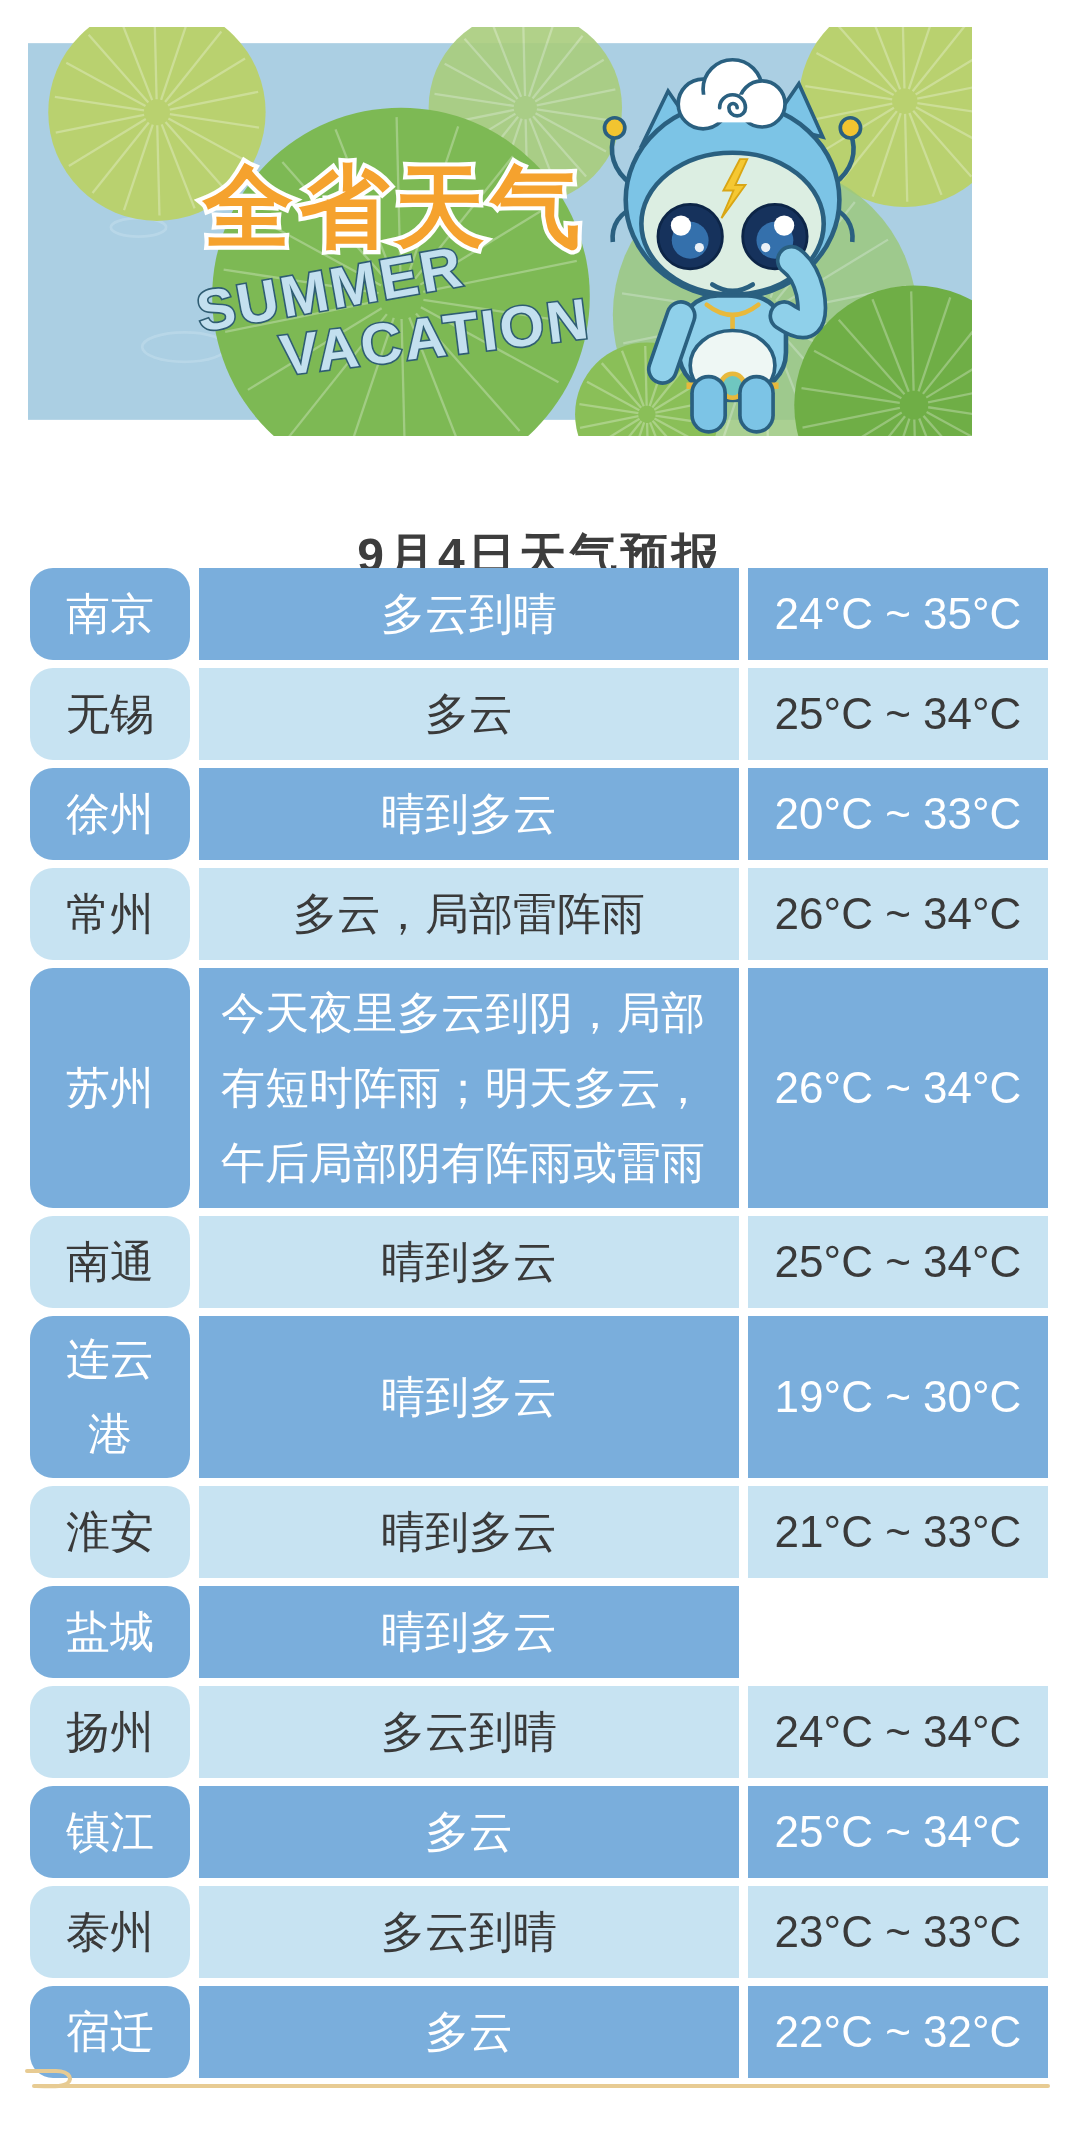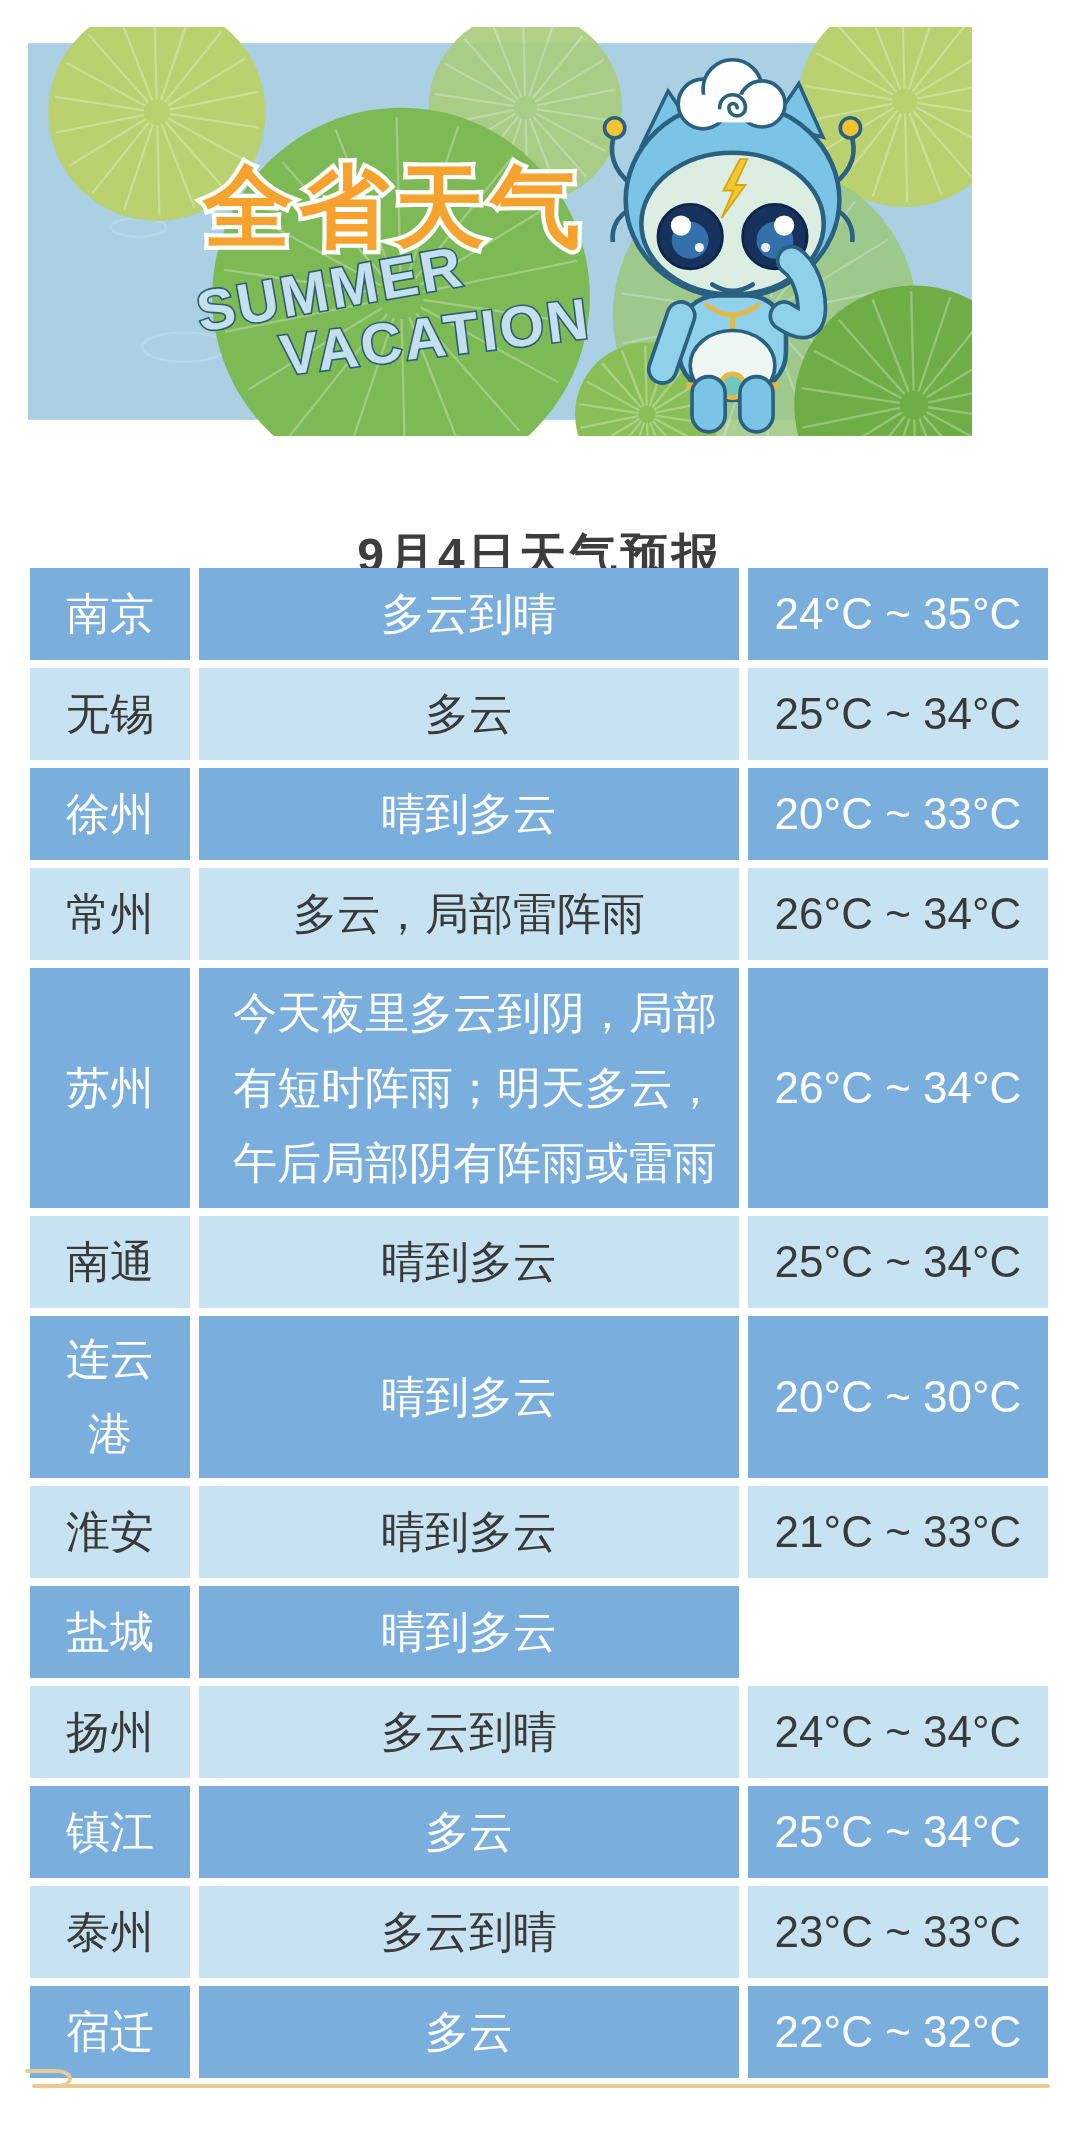--- a/index.html
+++ b/index.html
@@ -22,25 +22,25 @@
   }
   .row {
     display:grid; grid-template-columns:160px 540px 300px;
     column-gap:9px; margin-bottom:8px;
   }
   .cell {
     min-height:92px; box-sizing:border-box;
     display:flex; align-items:center; justify-content:center;
     text-align:center; font-size:44px; line-height:1.7; padding:8px 0;
   }
-  .cell.city    { padding:6px 24px; }
+  .cell.city    { padding:6px 24px;border-radius:23px; }
   .cell.weather { padding:8px 22px; }
   .row.dark  .cell { background:#7aaedc; color:#ffffff; }
   .row.light .cell { background:#c7e3f2; color:#3a3a3a; }
-  .row.long  .cell.weather { text-align:right; justify-content:flex-start; }
+  .row.long  .cell.weather { text-align:left; justify-content:flex-start; }
   .bottom-deco {
     position:absolute; left:0; top:2055px; width:1080px; height:60px;
     pointer-events:none;
   }
 </style>
 </head>
 <body>
 
 <div class="banner">
   <svg viewBox="0 0 1025 409">
@@ -304,21 +304,21 @@
 
   <div class="row light">
     <div class="cell city">南通</div>
     <div class="cell weather">晴到多云</div>
     <div class="cell temp">25°C ~ 34°C</div>
   </div>
 
   <div class="row dark">
     <div class="cell city">连云港</div>
     <div class="cell weather">晴到多云</div>
-    <div class="cell temp">20°C ~ 30°C</div>
+    <div class="cell temp">19°C ~ 30°C</div>
   </div>
 
   <div class="row light">
     <div class="cell city">淮安</div>
     <div class="cell weather">晴到多云</div>
     <div class="cell temp">21°C ~ 33°C</div>
   </div>
 
   <div class="row dark">
     <div class="cell city">盐城</div>

